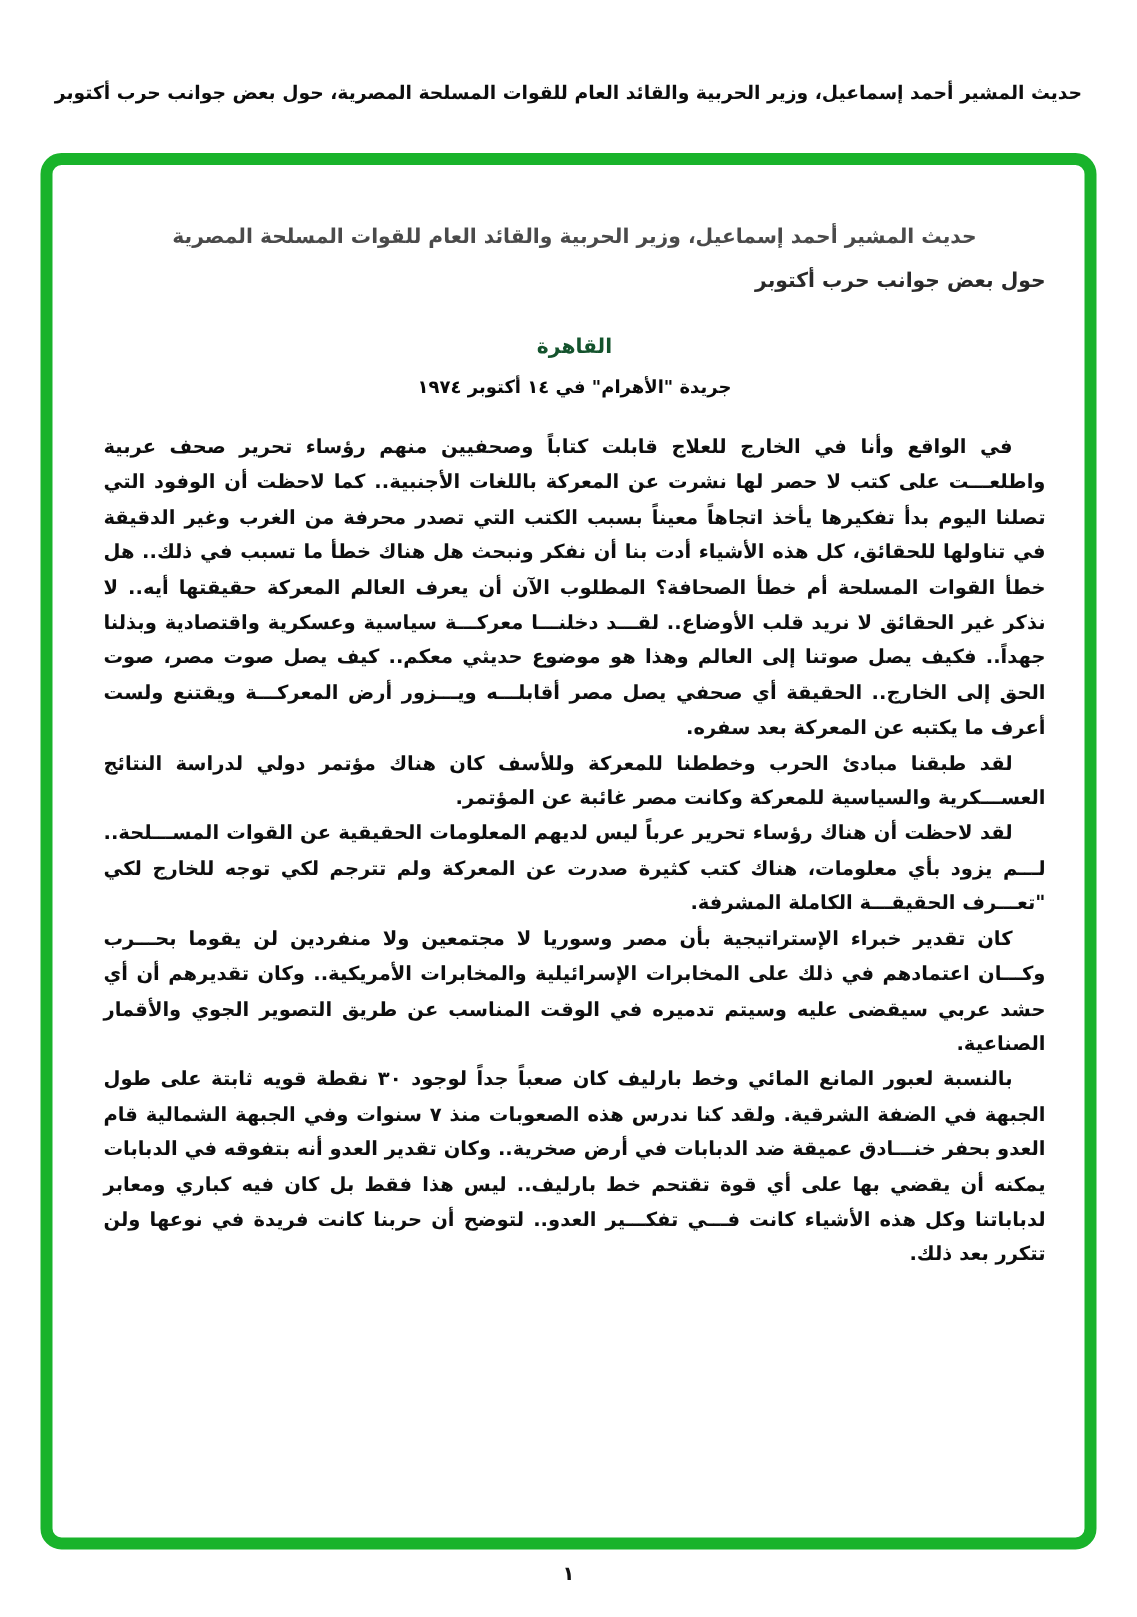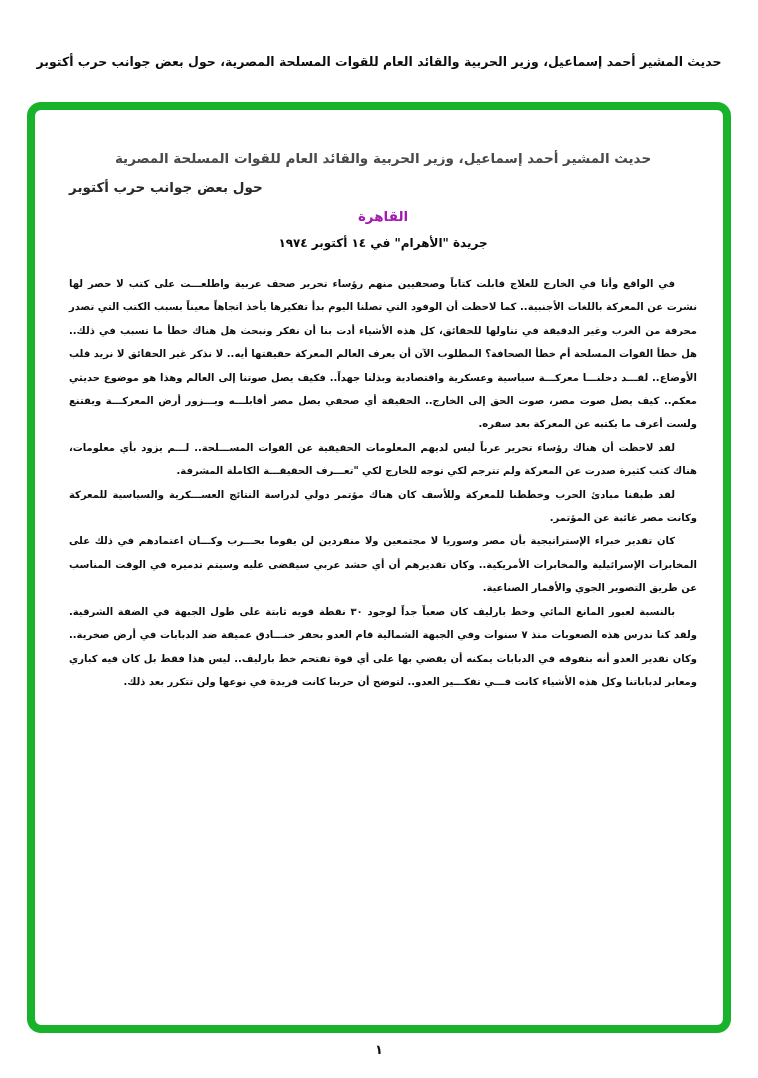--- a/index.html
+++ b/index.html
@@ -48,45 +48,45 @@
   }
   .doc-title-1 {
     text-align: center;
     font-size: 13.5px;
     font-weight: bold;
     color: #4a4a4a;
     letter-spacing: 0.4px;
     margin: 0 0 13px 0;
   }
   .doc-title-2 {
-    text-align: left;
+    text-align: right;
     font-size: 13.5px;
     font-weight: bold;
     color: #2a2a2a;
     letter-spacing: 0.6px;
-    margin: 0 0 13px 0;
+    margin: 0 0 28px 0;
   }
   .doc-location {
     text-align: center;
     font-size: 13.5px;
     font-weight: bold;
-    color: #a21caf;
+    color: #14532d;
     margin: 0 0 12px 0;
   }
   .doc-source {
     text-align: center;
     font-size: 12px;
     font-weight: bold;
     color: #0a0a0a;
     margin: 0 0 22px 0;
   }
   .doc-body {
     direction: rtl;
     text-align: justify;
-    font-size: 10px;
+    font-size: 13px;
     font-weight: bold;
     color: #0e0e0e;
     line-height: 23.4px;
   }
   .doc-body p {
     margin: 0;
     text-indent: 22px;
     text-align: justify;
   }
   .page-number {
@@ -111,22 +111,22 @@
     <div class="doc-title-1">حديث المشير أحمد إسماعيل، وزير الحربية والقائد العام للقوات المسلحة المصرية</div>
 
     <div class="doc-title-2">حول بعض جوانب حرب أكتوبر</div>
 
     <div class="doc-location">القاهرة</div>
 
     <div class="doc-source">جريدة "الأهرام" في ١٤ أكتوبر ١٩٧٤</div>
 
     <div class="doc-body">
         <p>في الواقع وأنا في الخارج للعلاج قابلت كتاباً وصحفيين منهم رؤساء تحرير صحف عربية واطلعـــت على كتب لا حصر لها نشرت عن المعركة باللغات الأجنبية.. كما لاحظت أن الوفود التي تصلنا اليوم بدأ تفكيرها يأخذ اتجاهاً معيناً بسبب الكتب التي تصدر محرفة من الغرب وغير الدقيقة في تناولها للحقائق، كل هذه الأشياء أدت بنا أن نفكر ونبحث هل هناك خطأ ما تسبب في ذلك.. هل خطأ القوات المسلحة أم خطأ الصحافة؟ المطلوب الآن أن يعرف العالم المعركة حقيقتها أيه.. لا نذكر غير الحقائق لا نريد قلب الأوضاع.. لقـــد دخلنـــا معركـــة سياسية وعسكرية واقتصادية وبذلنا جهداً.. فكيف يصل صوتنا إلى العالم وهذا هو موضوع حديثي معكم.. كيف يصل صوت مصر، صوت الحق إلى الخارج.. الحقيقة أي صحفي يصل مصر أقابلـــه ويـــزور أرض المعركـــة ويقتنع ولست أعرف ما يكتبه عن المعركة بعد سفره.</p>
+        <p>لقد طبقنا مبادئ الحرب وخططنا للمعركة وللأسف كان هناك مؤتمر دولي لدراسة النتائج العســـكرية والسياسية للمعركة وكانت مصر غائبة عن المؤتمر.</p>
         <p>لقد لاحظت أن هناك رؤساء تحرير عرباً ليس لديهم المعلومات الحقيقية عن القوات المســـلحة.. لـــم يزود بأي معلومات، هناك كتب كثيرة صدرت عن المعركة ولم تترجم لكي توجه للخارج لكي "تعـــرف الحقيقـــة الكاملة المشرفة.</p>
-        <p>لقد طبقنا مبادئ الحرب وخططنا للمعركة وللأسف كان هناك مؤتمر دولي لدراسة النتائج العســـكرية والسياسية للمعركة وكانت مصر غائبة عن المؤتمر.</p>
         <p>كان تقدير خبراء الإستراتيجية بأن مصر وسوريا لا مجتمعين ولا منفردين لن يقوما بحـــرب وكـــان اعتمادهم في ذلك على المخابرات الإسرائيلية والمخابرات الأمريكية.. وكان تقديرهم أن أي حشد عربي سيقضى عليه وسيتم تدميره في الوقت المناسب عن طريق التصوير الجوي والأقمار الصناعية.</p>
         <p>بالنسبة لعبور المانع المائي وخط بارليف كان صعباً جداً لوجود ٣٠ نقطة قويه ثابتة على طول الجبهة في الضفة الشرقية. ولقد كنا ندرس هذه الصعوبات منذ ٧ سنوات وفي الجبهة الشمالية قام العدو بحفر خنـــادق عميقة ضد الدبابات في أرض صخرية.. وكان تقدير العدو أنه بتفوقه في الدبابات يمكنه أن يقضي بها على أي قوة تقتحم خط بارليف.. ليس هذا فقط بل كان فيه كباري ومعابر لدباباتنا وكل هذه الأشياء كانت فـــي تفكـــير العدو.. لتوضح أن حربنا كانت فريدة في نوعها ولن تتكرر بعد ذلك.</p>
       </div>
 
   </div>
 </div>
 
 <div class="page-number">١</div>
 
 </body></html>

